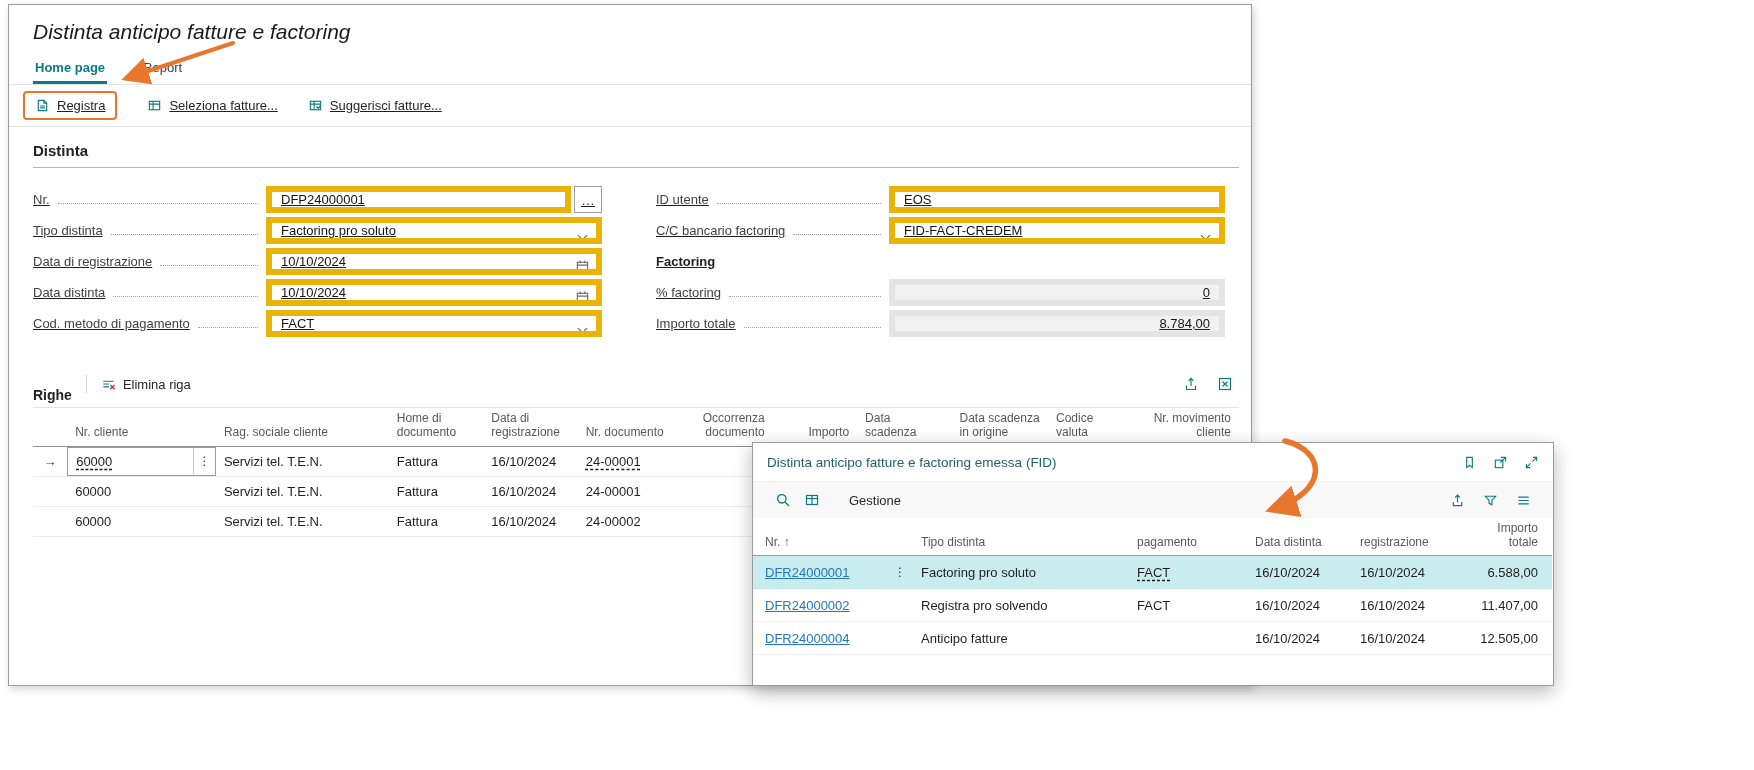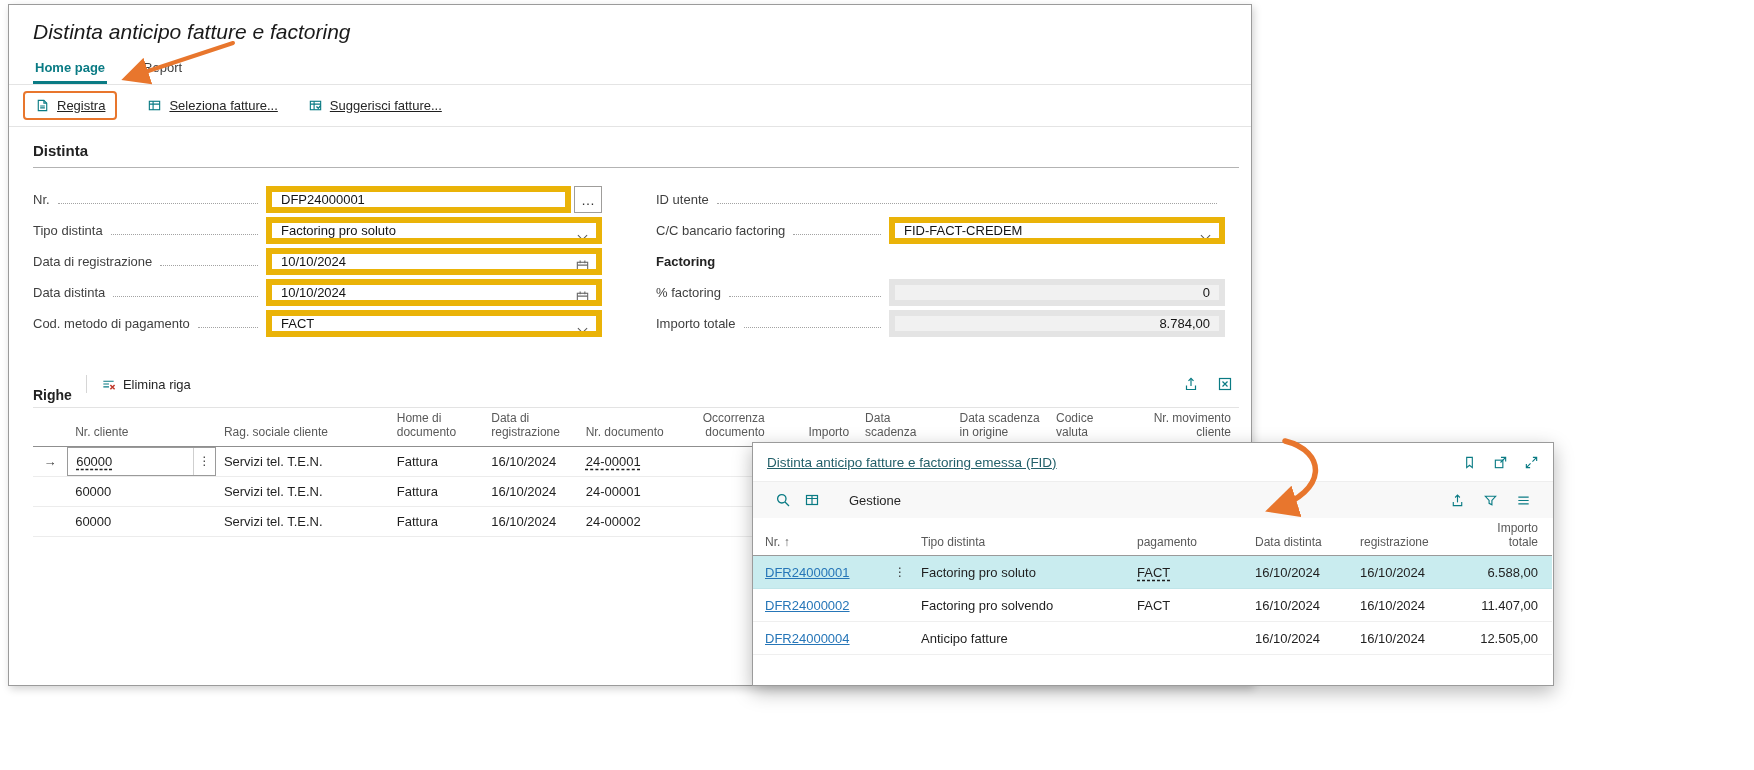--- a/index.html
+++ b/index.html
@@ -16,21 +16,21 @@
   .tab.active { color:#0a7b84; font-weight:700; box-shadow:inset 0 -3px 0 #0a7b84; }
   .toolbar { display:flex; align-items:center; gap:30px; padding:0 24px; height:42px; border-bottom:1px solid #e4e4e4;text-decoration:underline; }
   .tb-btn { display:flex; align-items:center; gap:7px; font-size:13px; color:#262626; background:none; border:none; cursor:pointer; white-space:nowrap; }
   .highlight-box { border:2px solid #e8762d; border-radius:4px; padding:5px 10px; margin-left:-10px; }
   .icon-svg { display:block; }
 
   .generale-head { padding:15px 24px 8px; font-size:15px; font-weight:700; color:#222; }
   .rule { height:1px; background:#b3b3b3; margin:0 12px 0 24px; }
 
   .fields { display:grid; grid-template-columns:1fr 1fr; column-gap:54px; padding:16px 26px 6px 24px; }
-  .fcol { display:flex; flex-direction:column; }
+  .fcol { display:flex; flex-direction:column;text-decoration:underline; }
   .frow { display:flex; align-items:center; height:31px; }
   .frow label { font-size:13px; color:#3f3f3f; white-space:nowrap; }
   .leader { flex:1; border-bottom:1px dotted #a3a3a3; height:9px; margin:0 8px; min-width:18px; }
   .control { width:336px; flex:none; display:flex; align-items:center; gap:3px; }
   .box { position:relative; flex:1; height:27px; border:6px solid #eab308; display:flex; align-items:center; padding:0 26px 0 9px; font-size:13px; color:#141414; background:#fff; overflow:hidden; }
   .box.plain { padding-right:9px; }
   .box.disabled { background:#f1f1f1; border-color:#e4e4e4; justify-content:flex-end; padding-right:9px; }
   .chev { position:absolute; right:10px; top:9px; width:7px; height:7px; border-right:1.6px solid #565656; border-bottom:1.6px solid #565656; transform:rotate(45deg); }
   .calwrap { position:absolute; right:6px; top:5px; }
   .assist { width:28px; height:27px; flex:none; border:1px solid #9f9d9b; background:#fff; font-size:14px; line-height:10px; cursor:pointer; color:#333; }
@@ -48,21 +48,21 @@
   .grid th.num, .grid td.num { text-align:right; }
   .grid td.selcol { text-align:center; color:#3c3c3c; padding:0; }
   .grid td.p0 { padding:0; }
   .cell-focus { display:flex; align-items:center; height:29px; border:1px solid #9a9a9a; padding-left:8px; }
   .mini-menu { margin-left:auto; align-self:stretch; display:flex; align-items:center; justify-content:center; width:22px; border-left:1px solid #cfcfcf; color:#3b3b3b; font-size:12px; cursor:pointer; }
   .dash-underline { text-decoration:underline; text-decoration-style:dashed; text-underline-offset:3px; }
 
   
   .overlay-window { left:752px; top:442px; width:802px; height:244px; z-index:20; box-shadow:0 6px 18px rgba(0,0,0,.28); }
   .ow-titlebar { height:38px; display:flex; align-items:center; padding:0 14px; }
-  .ow-title { flex:1; font-size:13.5px; color:#23606a; white-space:nowrap; overflow:hidden;text-decoration:underline; }
+  .ow-title { flex:1; font-size:13.5px; color:#23606a; white-space:nowrap; overflow:hidden; }
   .ow-icons { display:flex; gap:16px; align-items:center; }
   .ow-toolbar { height:37px; display:flex; align-items:center; gap:13px; padding:0 22px; background:#f8f8f8; border-top:1px solid #eeeeee; }
   .ow-gestione { font-size:13px; color:#262626; margin-left:16px; cursor:pointer; }
   .ow-toolbar .righe-icons { gap:18px; }
 
   table.ogrid { width:799px; table-layout:fixed; border-collapse:collapse; }
   .ogrid th { font-size:12px; font-weight:400; color:#595959; text-align:left; vertical-align:bottom; padding:3px 8px 6px; border-bottom:1px solid #9a9a9a; height:29px; }
   .ogrid td { font-size:13px; color:#1f1f1f; padding:0 8px; height:33px; border-bottom:1px solid #efefef; white-space:nowrap; overflow:hidden; }
   .ogrid th.first, .ogrid td.first { padding-left:12px; }
   .ogrid th.num, .ogrid td.num { text-align:right; padding-right:14px; }
@@ -184,20 +184,25 @@
             <span class="chev"></span>
           </div>
         </div>
       </div>
     </div>
 
     <div class="fcol">
       <div class="frow">
         <label>ID utente</label>
         <span class="leader"></span>
+        <div class="control">
+          <div class="box plain">
+            <span>EOS</span>
+          </div>
+        </div>
       </div>
       <div class="frow">
         <label>C/C bancario factoring</label>
         <span class="leader"></span>
         <div class="control">
           <div class="box">
             <span>FID-FACT-CREDEM</span>
             <span class="chev"></span>
           </div>
         </div>
@@ -423,21 +428,21 @@
         <td class="menu">⋮</td>
         <td>Factoring pro soluto</td>
         <td><span class="dash-underline">FACT</span></td>
         <td>16/10/2024</td>
         <td>16/10/2024</td>
         <td class="num">6.588,00</td>
       </tr>
       <tr>
         <td class="first"><a class="link">DFR24000002</a></td>
         <td class="menu"></td>
-        <td>Factoring pro solvendo</td>
+        <td>Registra pro solvendo</td>
         <td>FACT</td>
         <td>16/10/2024</td>
         <td>16/10/2024</td>
         <td class="num">11.407,00</td>
       </tr>
       <tr>
         <td class="first"><a class="link">DFR24000004</a></td>
         <td class="menu"></td>
         <td>Anticipo fatture</td>
         <td></td>

